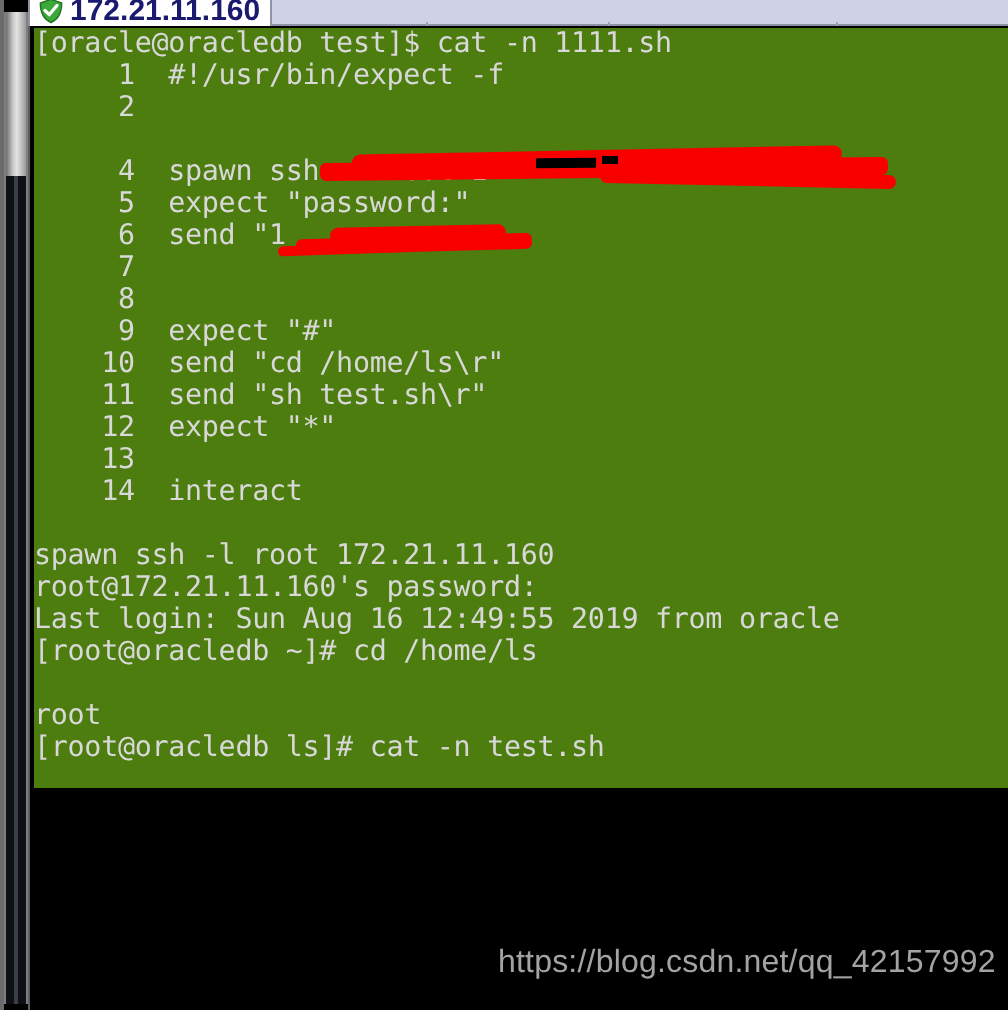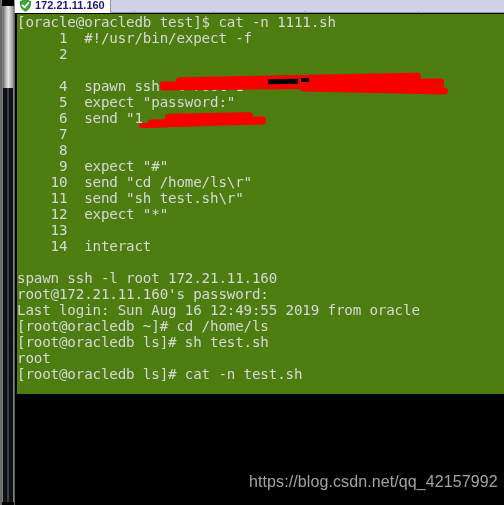--- a/index.html
+++ b/index.html
@@ -49,21 +49,21 @@
   }
   #tab-check-icon {
     width: 13px;
     height: 13px;
     flex: 0 0 auto;
     margin-right: 3px;
     display: block;
   }
   #tab-label {
     font-family: "Liberation Sans", sans-serif;
-    font-size: 11px;
+    font-size: 15px;
     font-weight: bold;
     color: #1a1a6e;
     white-space: nowrap;
     line-height: 13px;
   }
 
   
   .tab-sep {
     position: absolute;
     top: 11px;
@@ -248,21 +248,20 @@
     <div class="term-line" style="top:144px">     9  expect "#"</div>
     <div class="term-line" style="top:160px">    10  send "cd /home/ls\r"</div>
     <div class="term-line" style="top:176px">    11  send "sh test.sh\r"</div>
     <div class="term-line" style="top:192px">    12  expect "*"</div>
     <div class="term-line" style="top:208px">    13</div>
     <div class="term-line" style="top:224px">    14  interact</div>
     <div class="term-line" style="top:256px">spawn ssh -l root 172.21.11.160</div>
     <div class="term-line" style="top:272px">root@172.21.11.160's password:</div>
     <div class="term-line" style="top:288px">Last login: Sun Aug 16 12:49:55 2019 from oracle</div>
     <div class="term-line" style="top:304px">[root@oracledb ~]# cd /home/ls</div>
-    <div class="term-line" style="top:320px">[root@oracledb ls]# sh test.sh</div>
     <div class="term-line" style="top:336px">root</div>
     <div class="term-line" style="top:352px">[root@oracledb ls]# cat -n test.sh</div>
     <div class="term-line" style="top:384px">     2</div>
     <div class="term-line" style="top:400px">     3  echo "jjjjj"</div>
 
     <div id="cursor-block" style="left:173px; top:418px"></div>
   </div>
 
   <div class="redaction r1"></div>
   <div class="redaction r1b"></div>

